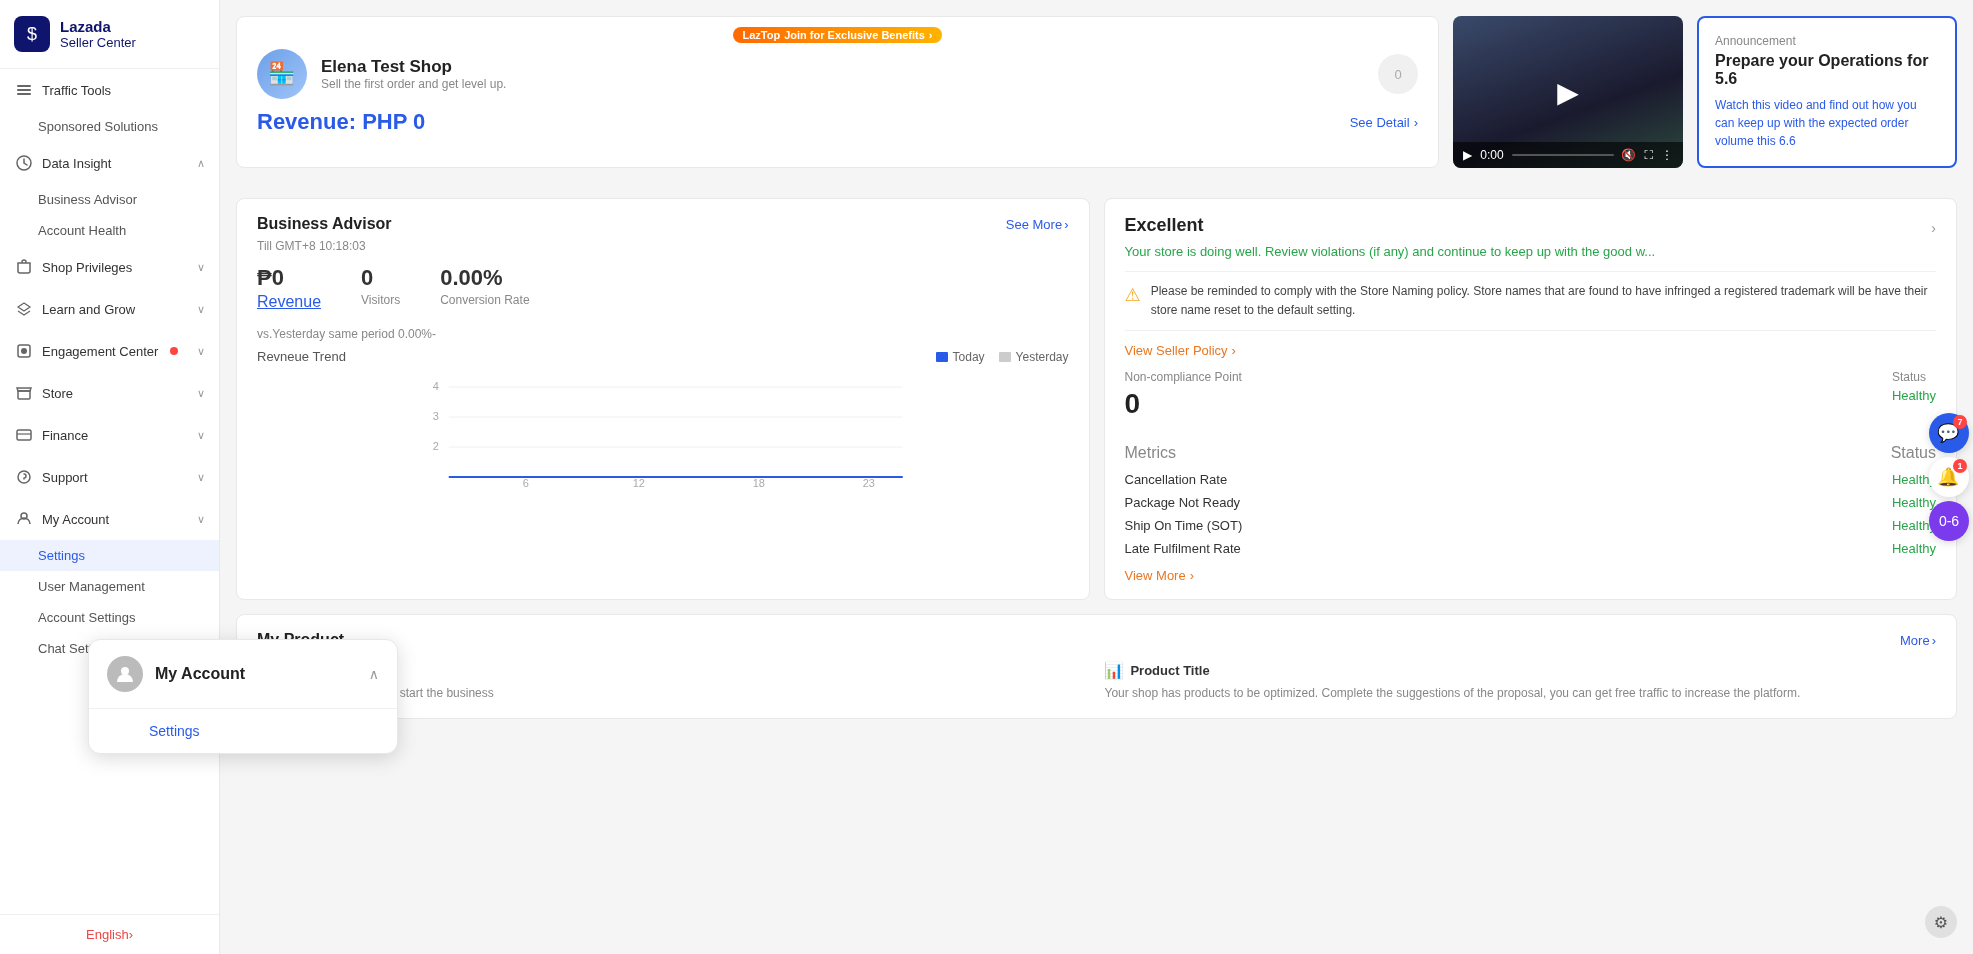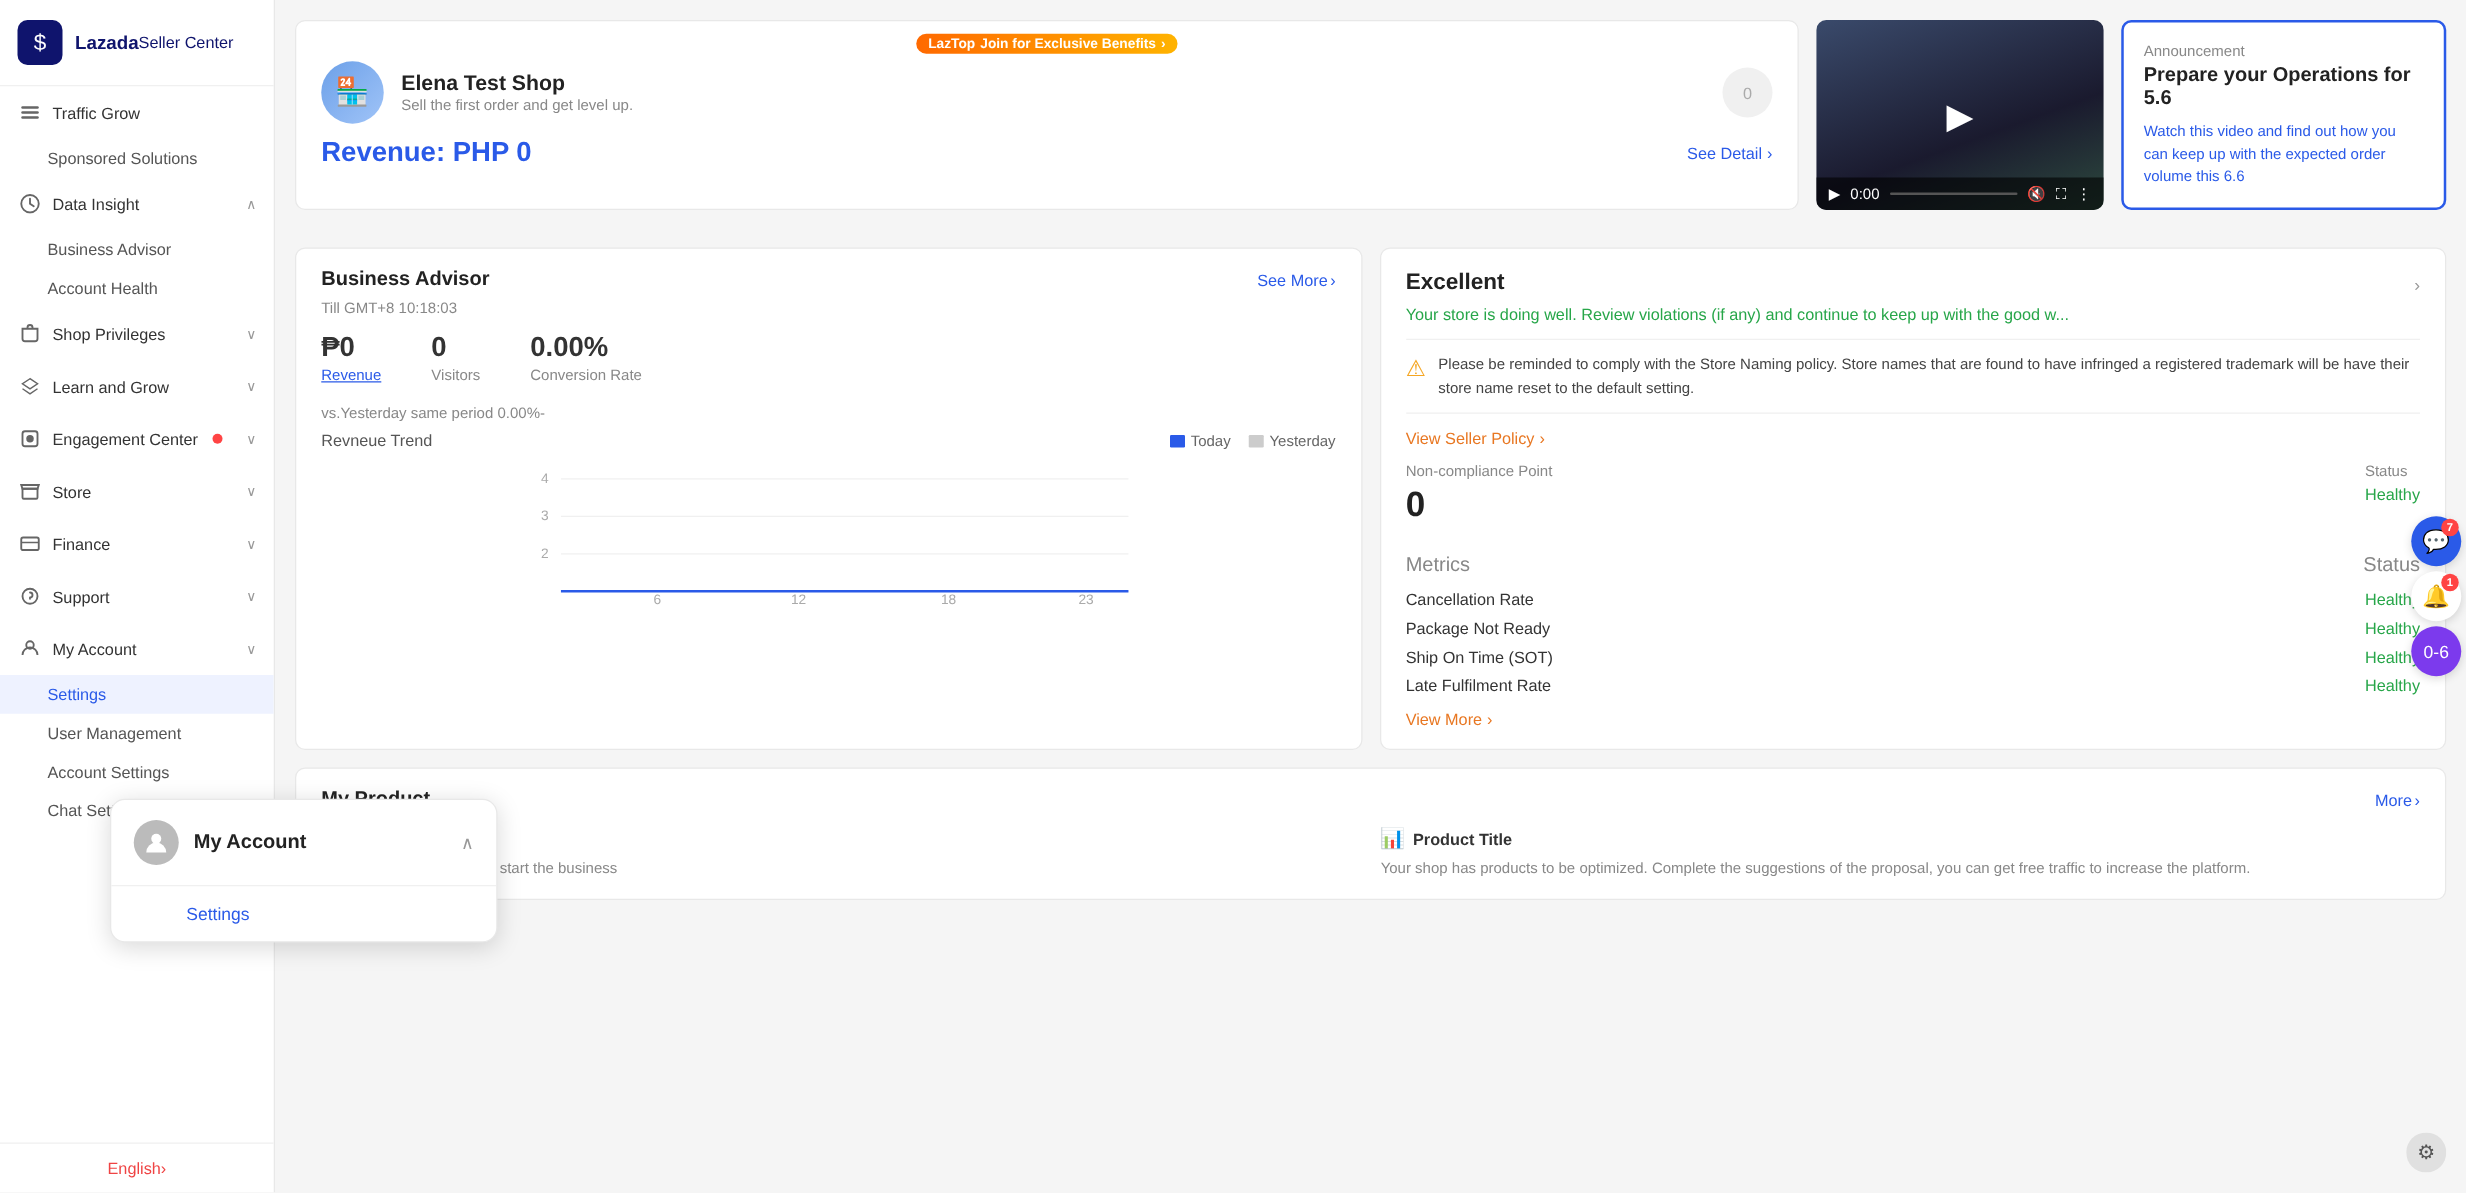--- a/index.html
+++ b/index.html
@@ -2,21 +2,21 @@
 <html><head>
   <meta charset="utf-8">
   <style>
     * { box-sizing: border-box; margin: 0; padding: 0; }
     body { font-family: -apple-system, BlinkMacSystemFont, 'Segoe UI', sans-serif; background: #f5f5f5; display: flex; height: 954px; overflow: hidden; font-size: 13px; }
 
     
     .sidebar { width: 220px; background: #fff; display: flex; flex-direction: column; border-right: 1px solid #e8e8e8; height: 100%; overflow-y: auto; flex-shrink: 0; }
     .sidebar-logo { display: flex; align-items: center; padding: 16px 14px; border-bottom: 1px solid #f0f0f0; }
     .logo-icon { width: 36px; height: 36px; background: #0f146d; border-radius: 8px; display: flex; align-items: center; justify-content: center; color: #fff; font-size: 18px; margin-right: 10px; }
-    .logo-text { display: flex; flex-direction: row; }
+    .logo-text { display: flex; flex-direction: column; }
     .logo-top { font-size: 15px; font-weight: 600; color: #0f146d; }
     .logo-bottom { font-size: 13px; font-weight: 400; color: #0f146d; }
 
     .sidebar-item { display: flex; align-items: center; padding: 11px 14px; cursor: pointer; color: #333; font-size: 13px; justify-content: space-between; }
     .sidebar-item-left { display: flex; align-items: center; gap: 8px; }
     .sidebar-item-icon { width: 20px; height: 20px; display: flex; align-items: center; justify-content: center; color: #666; }
     .sidebar-chevron { color: #999; font-size: 11px; }
     .sidebar-sub-item { padding: 8px 14px 8px 38px; color: #555; font-size: 13px; cursor: pointer; }
     .sidebar-sub-item.active { color: #2a5ae8; background: #eef2ff; }
 
@@ -62,21 +62,21 @@
     .announcement-text { font-size: 12px; color: #2a5ae8; line-height: 1.5; }
 
     
     .business-advisor-card { background: #fff; border-radius: 8px; padding: 16px 20px; border: 1px solid #e8e8e8; }
     .card-header { display: flex; align-items: center; justify-content: space-between; margin-bottom: 6px; }
     .card-title { font-size: 16px; font-weight: 700; color: #222; }
     .see-more { color: #2a5ae8; font-size: 13px; cursor: pointer; display: flex; align-items: center; gap: 2px; }
     .time-label { font-size: 12px; color: #888; margin-bottom: 12px; }
     .metrics-row { display: flex; gap: 40px; margin-bottom: 16px; }
     .metric-value { font-size: 22px; font-weight: 700; color: #333; }
-    .metric-label { font-size: 12px; color: #2a5ae8; text-decoration: underline; cursor: pointer; margin-top: 2px; }
+    .metric-label { font-size: 16px; color: #2a5ae8; text-decoration: underline; cursor: pointer; margin-top: 2px; }
     .metric-label-plain { font-size: 12px; color: #888; margin-top: 2px; }
     .vs-text { font-size: 12px; color: #888; }
 
     
     .chart-area { margin-top: 8px; }
     .chart-header { display: flex; align-items: center; justify-content: space-between; margin-bottom: 8px; font-size: 13px; color: #555; }
     .chart-legend { display: flex; align-items: center; gap: 14px; }
     .legend-item { display: flex; align-items: center; gap: 5px; font-size: 12px; color: #666; }
     .legend-dot-blue { width: 12px; height: 10px; background: #2a5ae8; border-radius: 1px; }
     .legend-dot-gray { width: 12px; height: 10px; background: #ccc; border-radius: 1px; }
@@ -143,21 +143,21 @@
 
   <div class="sidebar-item">
     <div class="sidebar-item-left">
       <div class="sidebar-item-icon">
         <svg width="16" height="16" viewBox="0 0 16 16" fill="none">
             <rect x="1" y="3" width="14" height="2" rx="1" fill="#666"></rect>
             <rect x="1" y="7" width="14" height="2" rx="1" fill="#666"></rect>
             <rect x="1" y="11" width="14" height="2" rx="1" fill="#666"></rect>
           </svg>
       </div>
-      <span>Traffic Grow</span>
+      <span>Traffic Tools</span>
     </div>
   </div>
 
   <div class="sidebar-sub-item">
     <span>Sponsored Solutions</span>
   </div>
 
   <div class="sidebar-item">
     <div class="sidebar-item-left">
       <div class="sidebar-item-icon">

